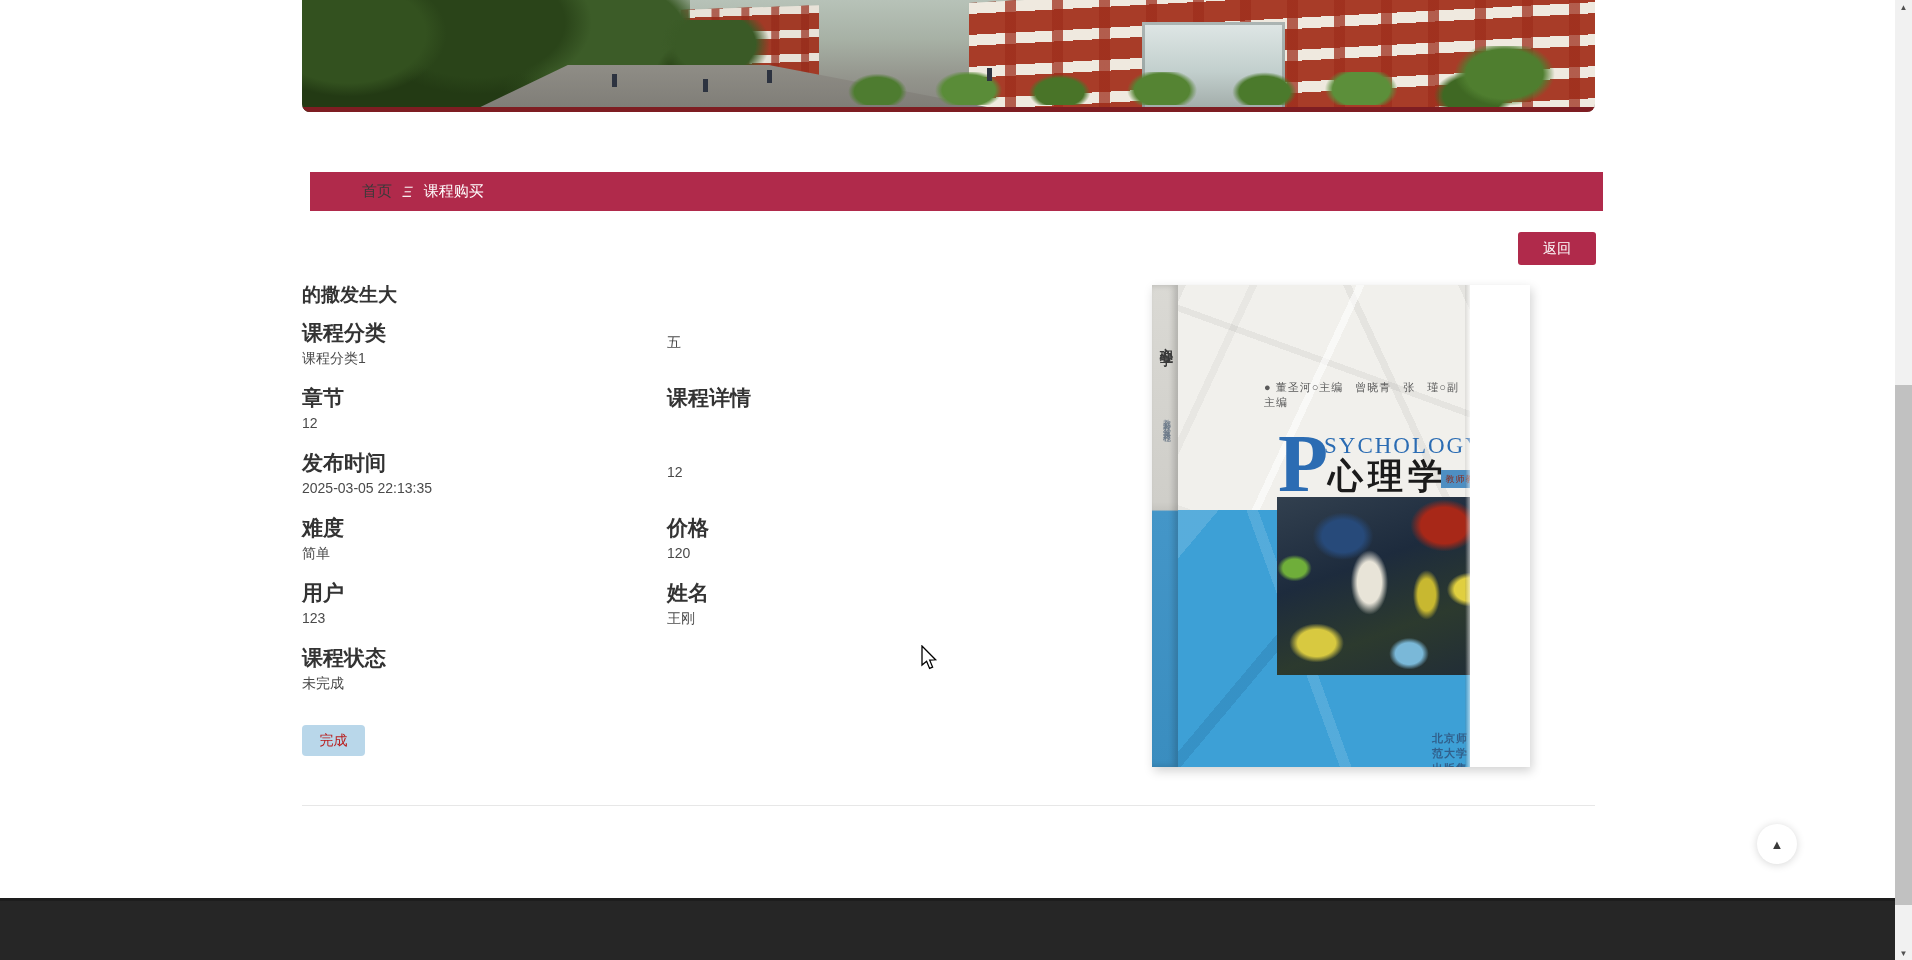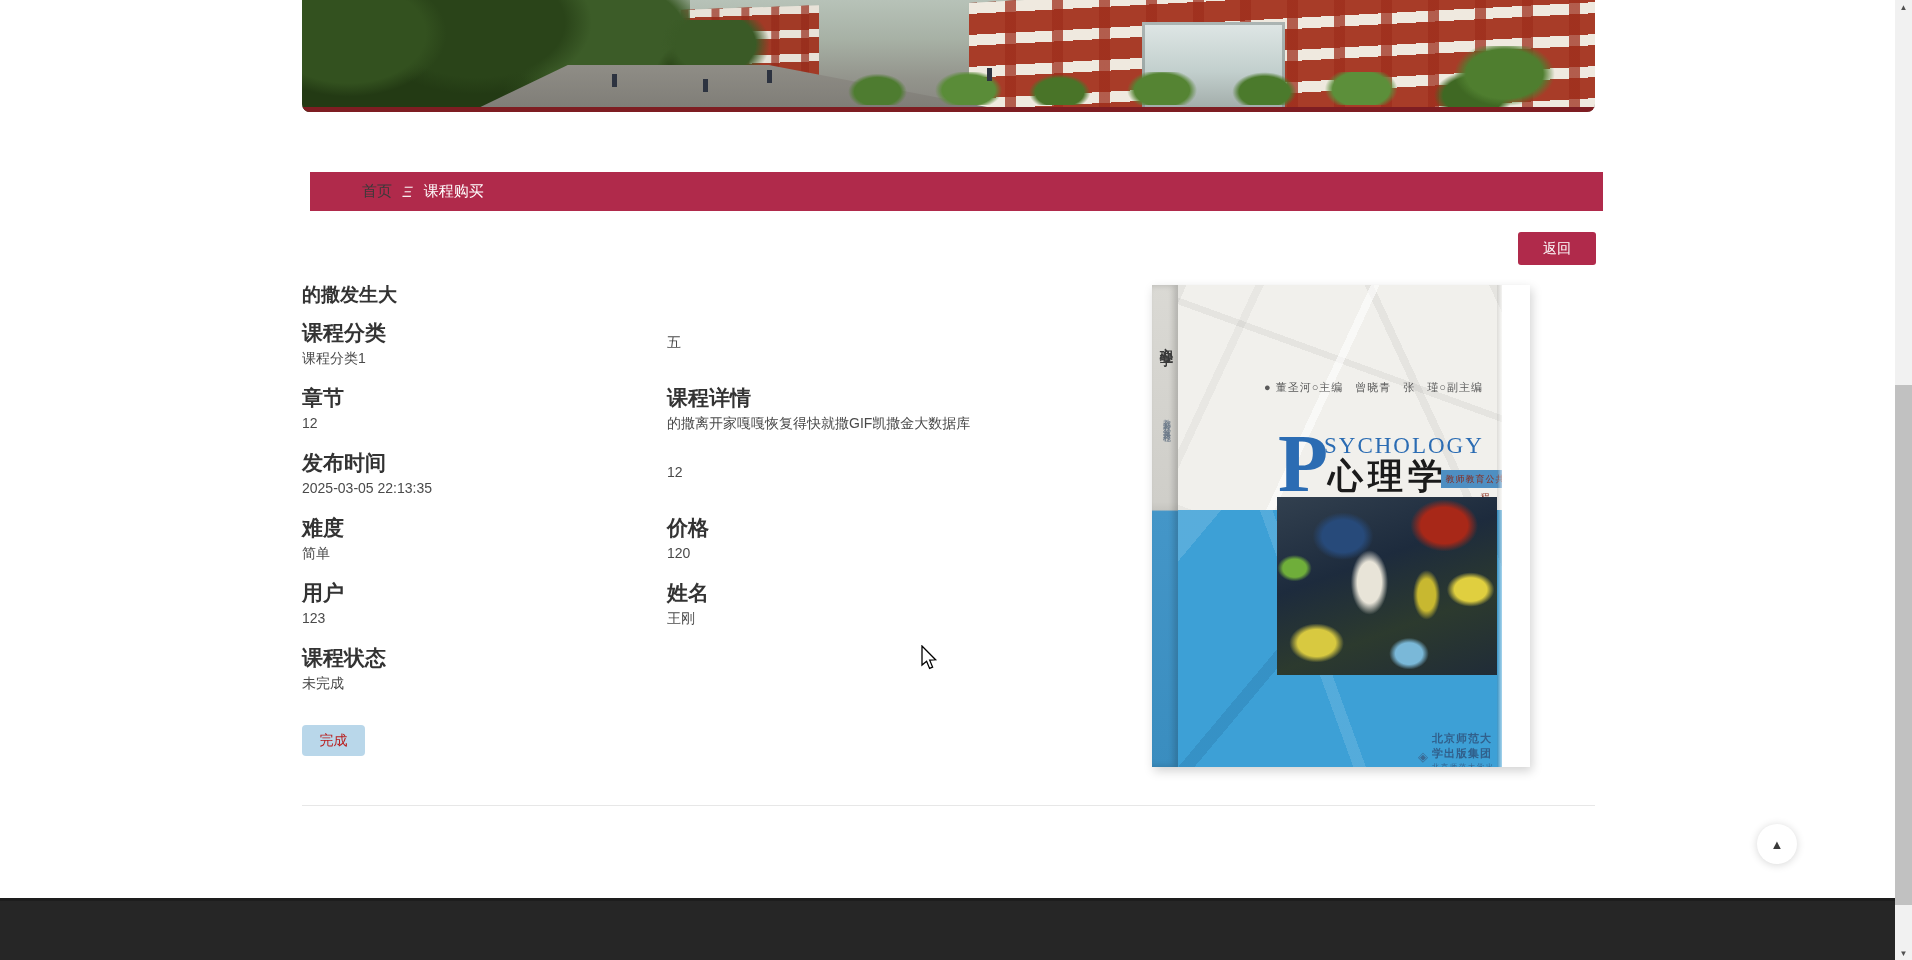--- a/index.html
+++ b/index.html
@@ -72,21 +72,21 @@
   
   .book{position:absolute;left:1152px;top:285px;width:378px;height:482px;
         box-shadow:2px 4px 10px rgba(0,0,0,.18);}
   .book-spine{position:absolute;left:0;top:0;width:26px;height:100%;
         background:linear-gradient(180deg,#dad9d4 0%,#cfcec9 45%,#c6c5c0 46.6%,#4496c8 47%,#3a8dbf 100%);
         box-shadow:inset -4px 0 6px rgba(0,0,0,.18);}
   .spine-title{position:absolute;left:5px;top:52px;writing-mode:vertical-rl;
         font-size:13px;font-weight:bold;color:#3a3a3a;letter-spacing:3px;}
   .spine-sub{position:absolute;left:8px;top:128px;writing-mode:vertical-rl;
         font-size:8px;color:#6a7888;letter-spacing:2px;}
-  .book-cover{position:absolute;left:26px;top:0;width:292px;height:482px;overflow:hidden;padding-left:32px;}
+  .book-cover{position:absolute;left:26px;top:0;width:292px;height:482px;overflow:hidden;}
   .cover-white{position:absolute;left:0;top:0;width:100%;height:225px;background:#f1f0ec;
         background-image:linear-gradient(115deg,rgba(0,0,0,.05) 0 2%,transparent 2% 18%,rgba(0,0,0,.04) 18% 20%,transparent 20% 45%,rgba(255,255,255,.6) 45% 47%,transparent 47%),
                          linear-gradient(245deg,rgba(0,0,0,.05) 0 3%,transparent 3% 30%,rgba(0,0,0,.05) 30% 32%,transparent 32%),
                          linear-gradient(20deg,rgba(0,0,0,.04) 0 1.5%,transparent 1.5% 60%,rgba(0,0,0,.05) 60% 62%,transparent 62%);}
   .cover-blue{position:absolute;left:0;top:225px;width:100%;height:257px;
         background:var(--coverblue,#3da0d6);
         background-image:linear-gradient(130deg,rgba(255,255,255,.14) 0 8%,transparent 8% 40%,rgba(0,40,80,.12) 40% 43%,transparent 43%),
                          linear-gradient(250deg,rgba(0,40,80,.10) 0 5%,transparent 5% 55%,rgba(255,255,255,.12) 55% 58%,transparent 58%);}
   .cover-authors{position:absolute;left:86px;top:95px;font-size:11px;color:#5a5a5a;letter-spacing:1px;}
   .cover-p{position:absolute;left:100px;top:146px;font-family:"Liberation Serif","DejaVu Serif",serif;
@@ -170,21 +170,20 @@
     </div>
     <div class="field">
       <div class="field-value">五</div>
     </div>
     <div class="field">
       <div class="field-label">章节</div>
       <div class="field-value">12</div>
     </div>
     <div class="field">
       <div class="field-label">课程详情</div>
-      <div class="field-value">的撒离开家嘎嘎恢复得快就撒GIF凯撒金大数据库</div>
     </div>
     <div class="field">
       <div class="field-label">发布时间</div>
       <div class="field-value">2025-03-05 22:13:35</div>
     </div>
     <div class="field">
       <div class="field-value">12</div>
     </div>
     <div class="field">
       <div class="field-label">难度</div>

